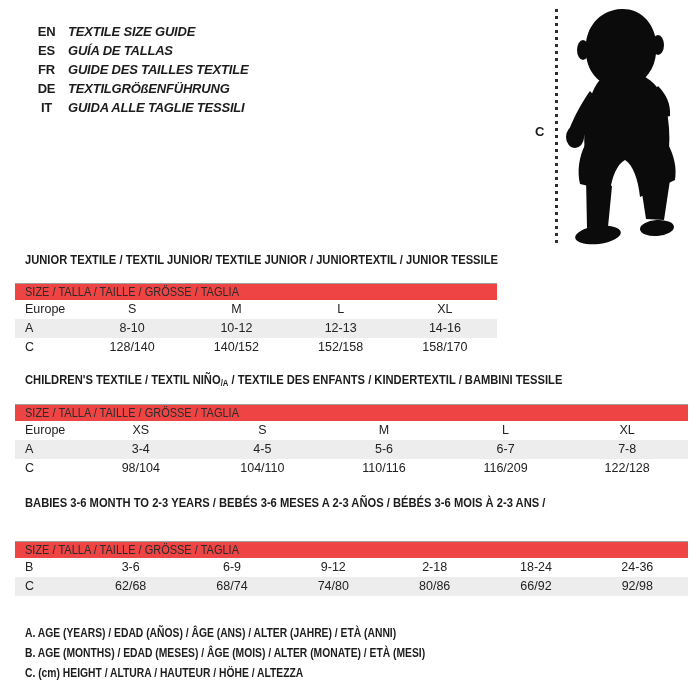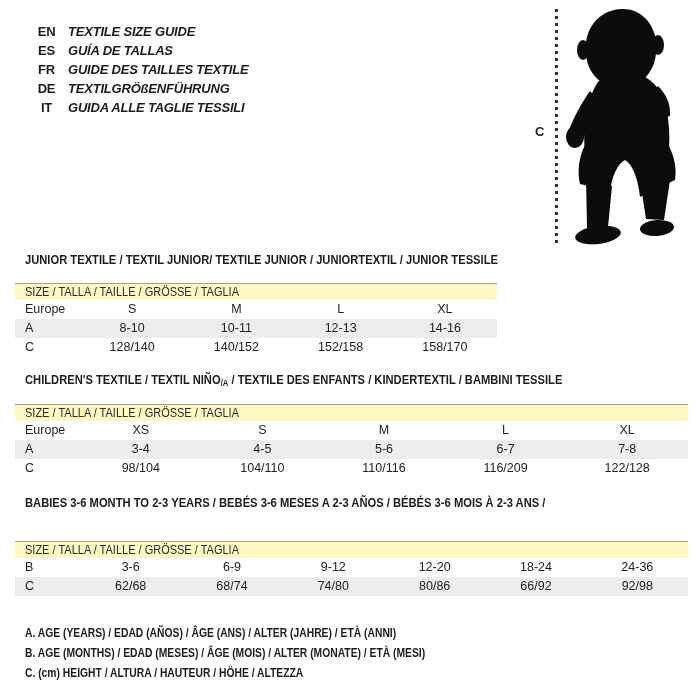--- a/index.html
+++ b/index.html
@@ -21,21 +21,21 @@
   .measure-c{position:absolute;left:535px;top:124px;font-size:13px;font-weight:700;}
   .baby-svg{position:absolute;left:557px;top:7px;}
   
   .sec-title{position:absolute;left:25px;font-size:13px;font-weight:700;white-space:nowrap;}
   .cond{display:inline-block;transform:scaleX(0.86);transform-origin:left center;white-space:nowrap;}
   .title-line{height:20px;line-height:20px;}
   .sub{font-size:9px;vertical-align:-2px;}
   
   .size-table{position:absolute;left:15px;}
   .bar{
-    height:16px;line-height:16px;background:#fef9c3;border-top:1px solid #a0a0a0;
+    height:16px;line-height:16px;background:#ef4444;border-top:1px solid #a0a0a0;
     padding-left:10px;font-size:12.5px;color:#2b2b2b;white-space:nowrap;
   }
   .bar .cond{transform:scaleX(0.88);}
   .trow{display:flex;height:19px;line-height:19px;font-size:12.5px;color:#222;}
   .trow.alt{background:#ededed;}
   .rlabel{width:65px;padding-left:10px;box-sizing:border-box;}
   .cell{flex:1;text-align:center;}
   
   .footnotes{position:absolute;left:25px;top:623px;}
   .footnotes p{margin:0;height:20px;line-height:20px;font-size:12px;font-weight:700;white-space:nowrap;}
@@ -98,21 +98,21 @@
     <div class="trow">
       <span class="rlabel">Europe</span>
       <span class="cell">S</span>
       <span class="cell">M</span>
       <span class="cell">L</span>
       <span class="cell">XL</span>
     </div>
     <div class="trow alt">
       <span class="rlabel">A</span>
       <span class="cell">8-10</span>
-      <span class="cell">10-11</span>
+      <span class="cell">10-12</span>
       <span class="cell">12-13</span>
       <span class="cell">14-16</span>
     </div>
     <div class="trow">
       <span class="rlabel">C</span>
       <span class="cell">128/140</span>
       <span class="cell">140/152</span>
       <span class="cell">152/158</span>
       <span class="cell">158/170</span>
     </div>
@@ -158,21 +158,21 @@
   </div>
   <div class="size-table" style="top:541px;width:673px;">
     <div class="bar">
       <span class="cond">SIZE / TALLA / TAILLE / GRÖSSE / TAGLIA</span>
     </div>
     <div class="trow">
       <span class="rlabel">B</span>
       <span class="cell">3-6</span>
       <span class="cell">6-9</span>
       <span class="cell">9-12</span>
-      <span class="cell">12-20</span>
+      <span class="cell">2-18</span>
       <span class="cell">18-24</span>
       <span class="cell">24-36</span>
     </div>
     <div class="trow alt">
       <span class="rlabel">C</span>
       <span class="cell">62/68</span>
       <span class="cell">68/74</span>
       <span class="cell">74/80</span>
       <span class="cell">80/86</span>
       <span class="cell">66/92</span>

